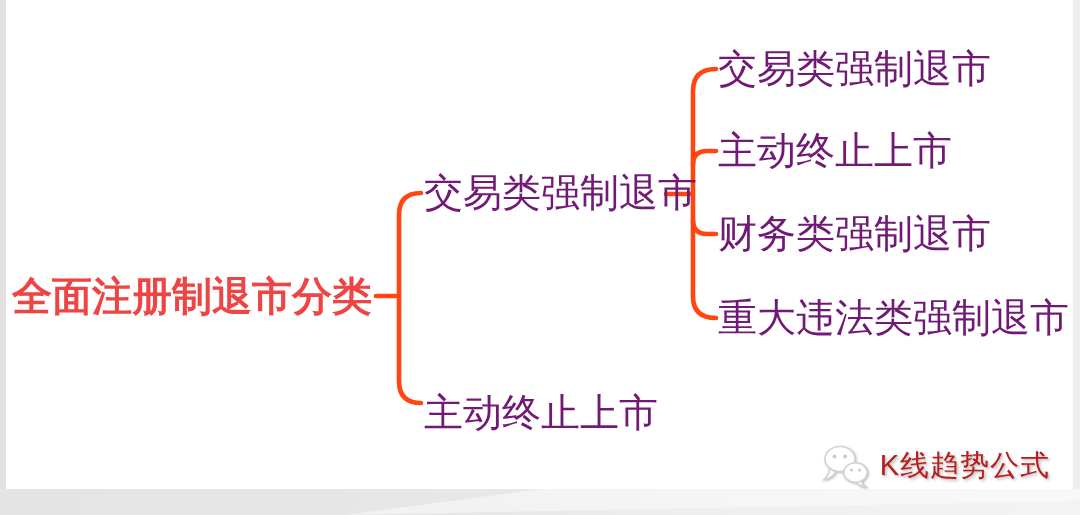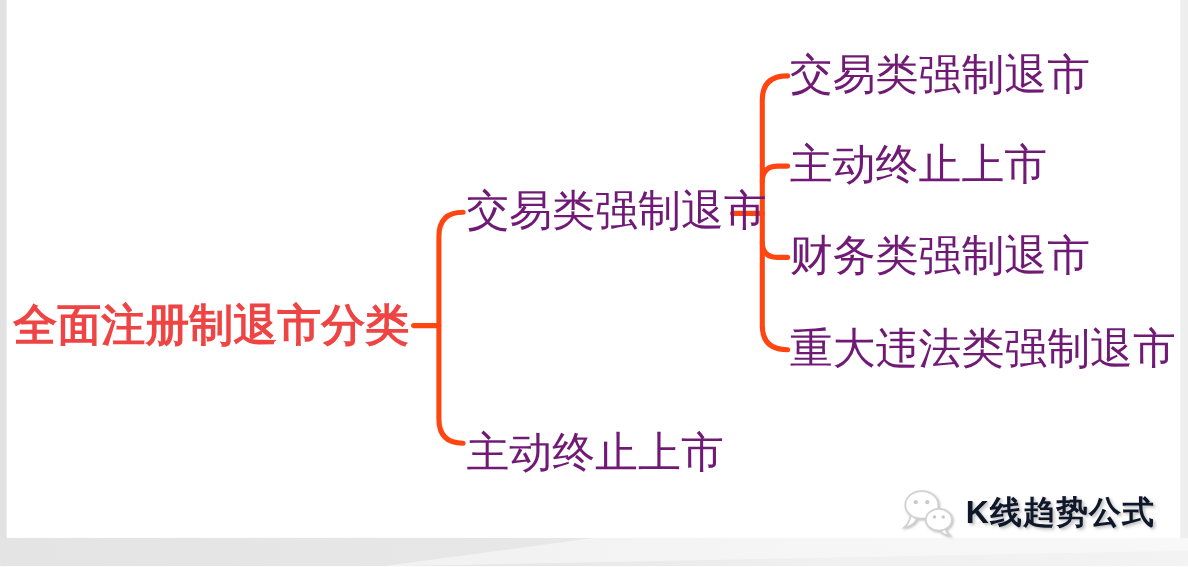--- a/index.html
+++ b/index.html
@@ -31,21 +31,21 @@
   .node.child{font-size:39px;}
   .watermark{
     position:absolute;z-index:5;top:466px;right:30px;
     display:flex;align-items:center;gap:9px;
     transform:translateY(-50%);
   }
   .watermark .wm-icon{
     filter:drop-shadow(1.5px 1.5px 1px rgba(150,150,150,.6));
   }
   .wm-text{
-    font-size:29px;letter-spacing:1px;color:#0f172a;font-weight:bold;
+    font-size:29px;letter-spacing:1px;color:#b91c1c;font-weight:normal;
     text-shadow:1px 1px 0 #cdcdcd,2px 2px 3px rgba(160,160,160,.65);
   }
 </style>
 </head>
 <body>
 
 <div class="stage">
 
   <div class="edge left"></div>
   <div class="edge right"></div>

